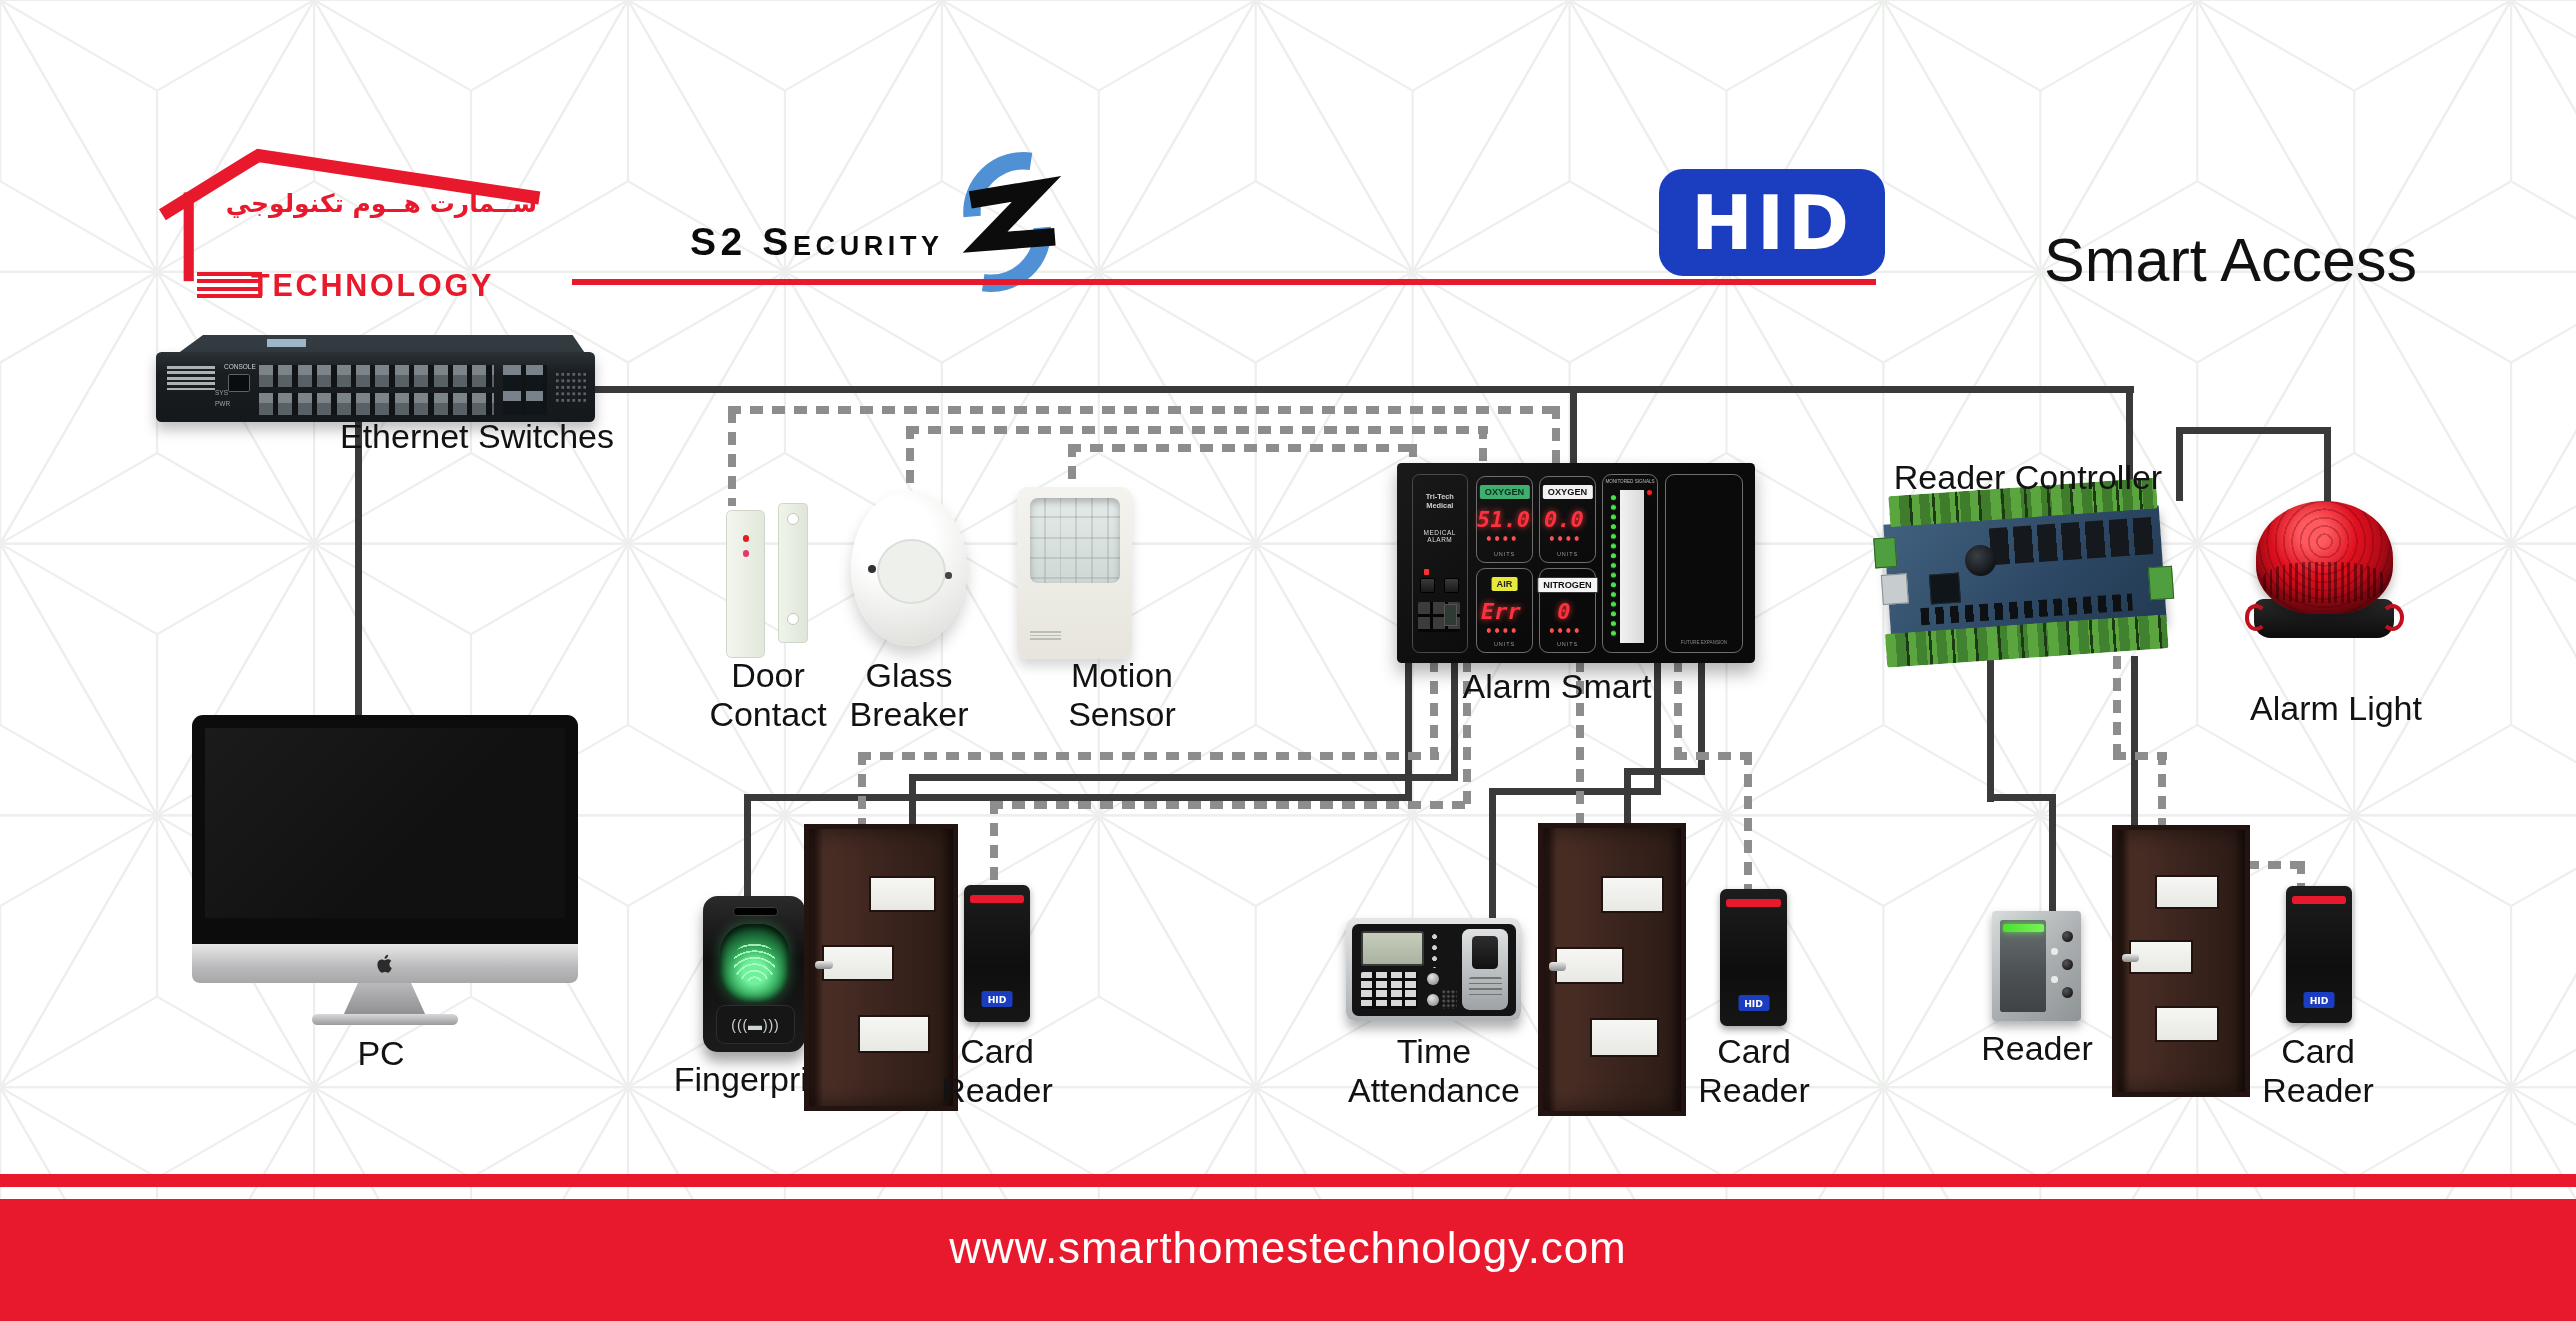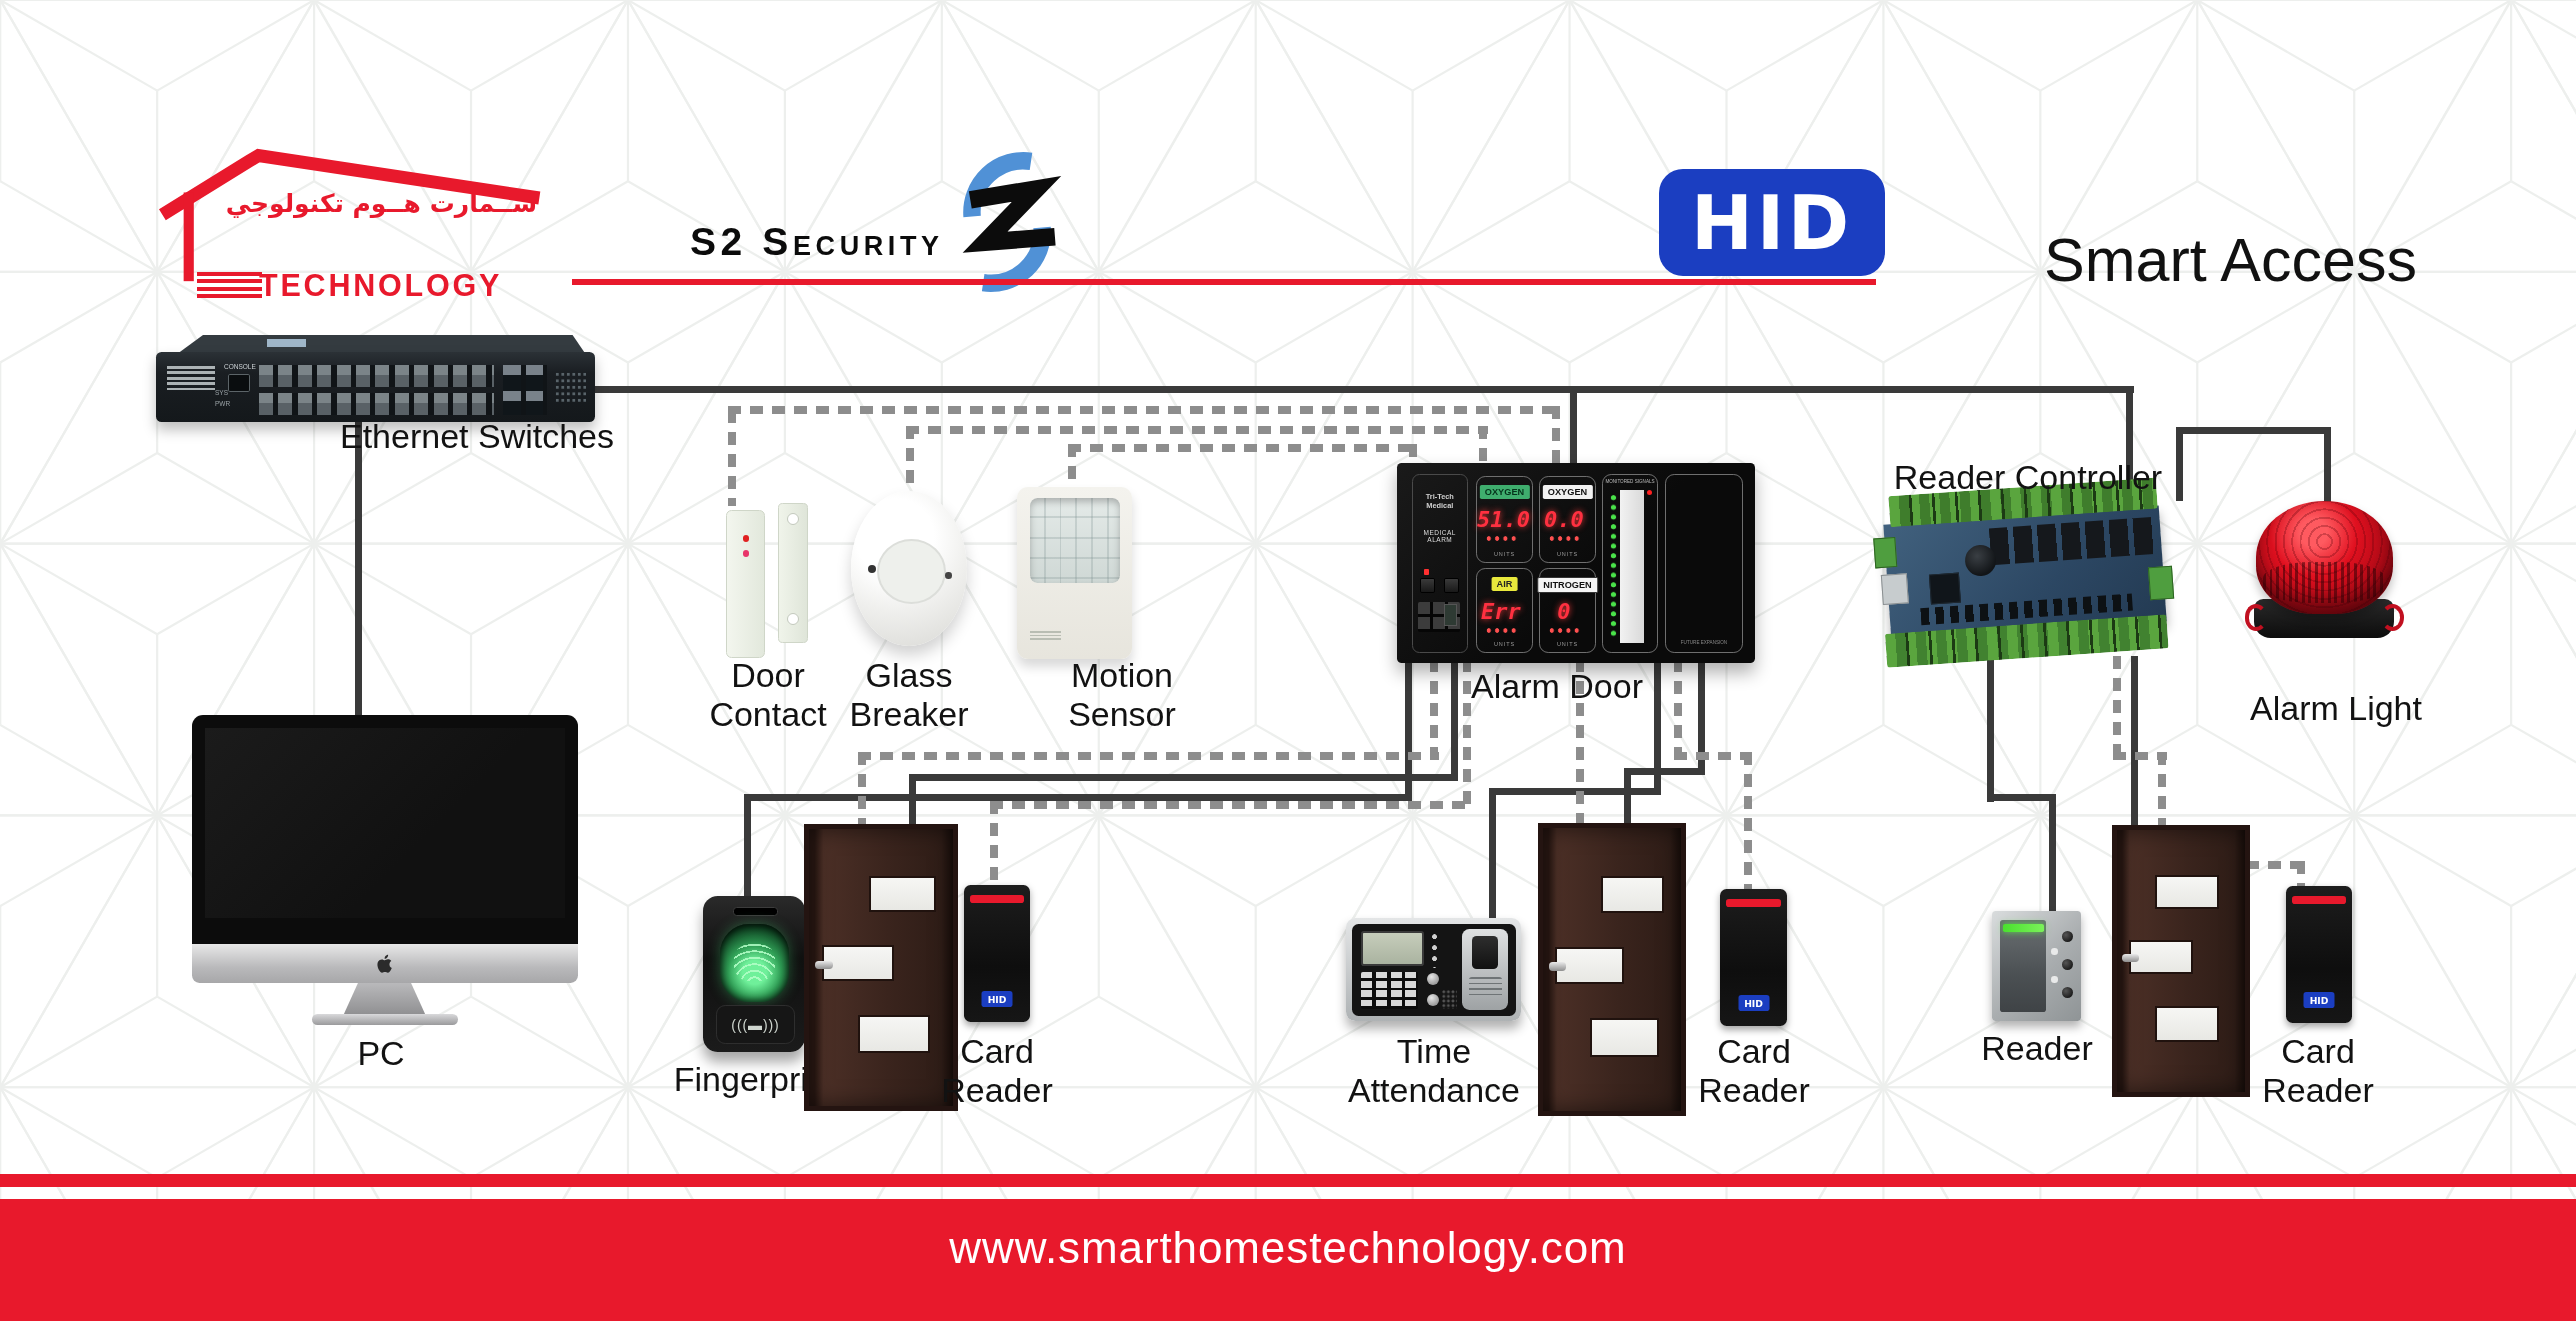--- a/index.html
+++ b/index.html
@@ -978,21 +978,21 @@
       <line x1="3230" y1="1472.2431864335456" x2="3060" y2="1570.392732195782"></line>
     </svg>
 
   <div class="abs" style="left:155px;top:137px;width:425px;height:171px;">
     <svg width="425" height="171" style="position:absolute;left:0;top:0;" viewBox="0 0 460 185">
       <path d="M8 84 L102 26 L112 20 L416 66" fill="none" stroke="#e8192c" stroke-width="14" stroke-linejoin="miter"></path>
       <rect x="31" y="60" width="11" height="96" fill="#e8192c"></rect>
     </svg>
     <div class="abs arabic" dir="rtl" style="left:42px;top:52px;width:340px;font-size:25px;text-align:right;">ســمارت هــوم تكنولوجي</div>
     <div class="abs" style="left:42px;top:135px;width:65px;height:26px;background:repeating-linear-gradient(180deg,#e8192c 0 3.7px,rgba(0,0,0,0) 3.7px 7.4px);"></div>
-    <div class="abs" style="left:104px;top:131px;font-size:30.5px;font-weight:bold;color:#e8192c;letter-spacing:2.8px;">TECHNOLOGY</div>
+    <div class="abs" style="left:96px;top:131px;font-size:30.5px;font-weight:bold;color:#e8192c;letter-spacing:2.8px;">TECHNOLOGY</div>
   </div>
 
   <div class="abs" style="left:690px;top:148px;width:388px;height:148px;">
     <div class="abs" style="left:0px;top:72px;font-size:39px;font-weight:bold;color:#0b0b0b;font-variant:small-caps;letter-spacing:4.6px;">S2 Security</div>
     <svg width="138" height="148" style="position:absolute;left:249px;top:0;" viewBox="0 0 150 160">
       <path d="M100 14 A56 56 0 0 0 36 74" fill="none" stroke="#5091d6" stroke-width="19"></path>
       <path d="M48 146 A56 56 0 0 0 112 86" fill="none" stroke="#5091d6" stroke-width="19"></path>
       <path d="M34 56 L106 44 L50 102 L126 96" fill="none" stroke="#0c0c0c" stroke-width="19" stroke-linejoin="miter"></path>
     </svg>
   </div>
@@ -1150,21 +1150,21 @@
     <div class="ap-mod" style="left:205px;top:11px;width:54px;height:177px;">
       <div class="abs" style="left:0;right:0;top:3.7px;text-align:center;font-size:4.6px;color:#bbb;">MONITORED SIGNALS</div>
       <div class="abs" style="left:16.6px;top:14.8px;width:24px;height:153px;background:linear-gradient(90deg,#f2f2f2,#d9d9d9);"></div>
       <div class="abs" style="left:7.4px;top:18.5px;width:6.5px;height:146px;background-image:radial-gradient(circle at 3.2px 3.7px,#4ae24a 0 2.2px,rgba(0,0,0,0) 2.8px);background-size:6.5px 9.7px;"></div>
       <div class="abs" style="right:4.6px;top:14.8px;width:5.5px;height:5.5px;border-radius:50%;background:#ff2020;"></div>
     </div>
     <div class="ap-mod" style="left:268px;top:11px;width:76px;height:177px;">
       <div class="abs" style="left:0;right:0;bottom:7.4px;text-align:center;font-size:4.6px;color:#888;">FUTURE EXPANSION</div>
     </div>
   </div>
-  <div class="dev-label" style="left:1557px;top:667px;white-space:nowrap;">Alarm Door</div>
+  <div class="dev-label" style="left:1557px;top:667px;white-space:nowrap;">Alarm Smart</div>
 
   <div class="abs" style="left:1881px;top:487px;width:287px;height:171px;transform:rotate(-4deg);">
     <div class="abs" style="left:5.5px;top:28px;width:276px;height:116px;background:linear-gradient(135deg,#41617e,#2c4763 60%,#233a52);box-shadow:0 7.4px 11px rgba(0,0,0,.3);"></div>
     <div class="abs" style="left:111px;top:39px;width:163px;height:37px;background-image:repeating-linear-gradient(90deg,#15181c 0 18.5px,rgba(0,0,0,0) 18.5px 24px);"></div>
     <div class="abs" style="left:48px;top:81px;width:28px;height:28px;background:#10151a;border:1.8px solid #1e2831;"></div>
     <div class="abs" style="left:85px;top:55px;width:31px;height:31px;border-radius:50%;background:radial-gradient(circle at 40% 35%,#3a3f44,#121518 70%);"></div>
     <div class="abs" style="left:37px;top:114px;width:212px;height:16.6px;background-image:repeating-linear-gradient(90deg,#0d1114 0 8.3px,rgba(0,0,0,0) 8.3px 14.8px);"></div>
     <div class="abs" style="left:0px;top:78px;width:24px;height:28px;background:#c7ccce;border:1.8px solid #8a8f91;"></div>
     <div class="abs" style="left:13px;top:0;width:268px;height:31px;background-image:repeating-linear-gradient(90deg,rgba(0,0,0,0) 0 20.3px,#1c3a14 20.3px 23px),repeating-linear-gradient(90deg,#5aa53e 0 10.2px,#3f7d2c 10.2px 20.3px);border-radius:2.8px;"></div>
     <div class="abs" style="left:0px;top:137px;width:282px;height:34px;background-image:repeating-linear-gradient(90deg,rgba(0,0,0,0) 0 20.3px,#1c3a14 20.3px 23px),repeating-linear-gradient(90deg,#5aa53e 0 10.2px,#418230 10.2px 20.3px);border-radius:2.8px;"></div>

